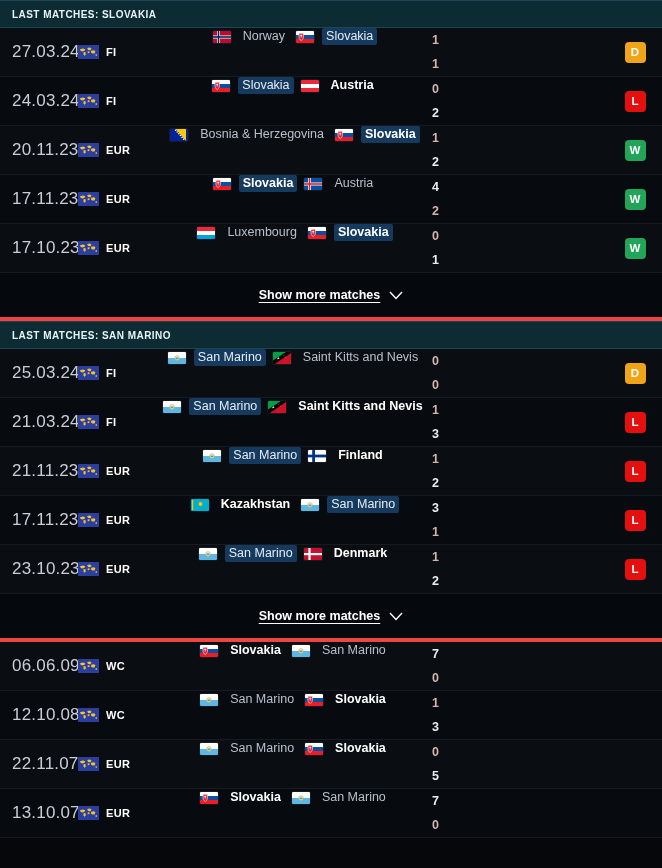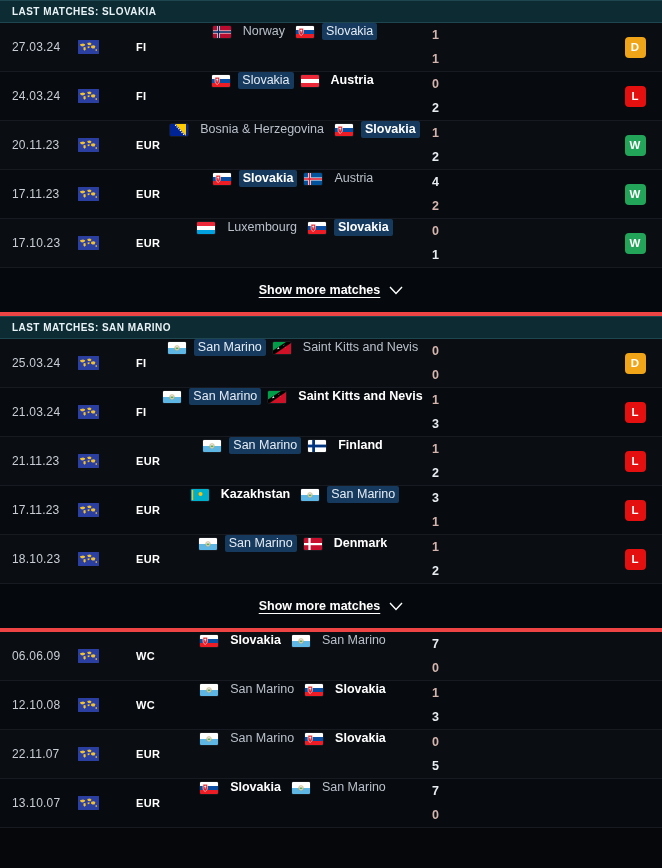--- a/index.html
+++ b/index.html
@@ -7,21 +7,21 @@
     width: 662px;
     height: 868px;
     background: #05070b;
     font-family: "Liberation Sans", sans-serif;
     overflow: hidden;
   }
   .page { width: 662px; height: 868px; position: relative; background: #05070b; }
 
   
   .section-header {
-    height: 23px;
+    height: 28px;
     background: #0c2b33;
     border-top: 1px solid #1d4650;
     border-bottom: 1px solid #1d4650;
     display: flex;
     align-items: center;
     padding: 0 0 0 12px;
   }
   .section-header .title {
     color: #e9f2f5;
     font-size: 10px;
@@ -44,21 +44,21 @@
   .col-date {
     width: 78px;
     display: flex;
     align-items: center;
     justify-content: flex-start;
     padding-left: 12px;
     flex: 0 0 78px;
   }
   .date-text {
     color: #c9ced6;
-    font-size: 12px;
+    font-size: 17px;
     letter-spacing: 0.2px;
   }
 
   .col-comp {
     width: 78px;
     flex: 0 0 78px;
     display: flex;
     align-items: center;
     gap: 7px;
   }
@@ -70,21 +70,20 @@
     position: relative;
     overflow: hidden;
     flex: 0 0 21px;
   }
   .comp-badge svg { display: block; width: 21px; height: 14px; }
   .comp-label {
     color: #ffffff;
     font-size: 11px;
     font-weight: bold;
     letter-spacing: 0.3px;
-    margin-left: 30px;
   }
 
   .col-teams {
     flex: 1 1 auto;
     display: flex;
     flex-direction: row;
     justify-content: center;
     gap: 7px;
     padding-left: 6px;
   }
@@ -688,21 +687,21 @@
       <div class="col-score">
         <div class="score-line">3</div>
         <div class="score-line lose">1</div>
       </div>
       <div class="col-result">
         <span class="result-badge L">L</span>
       </div>
     </div>
     <div class="match-row">
       <div class="col-date">
-        <span class="date-text">18.10.23</span>
+        <span class="date-text">23.10.23</span>
       </div>
       <div class="col-comp">
         <span class="comp-badge">
           <svg viewBox="0 0 21 14">
             <rect width="21" height="14" fill="#2b3fa0"></rect>
             <g fill="#f2c230">
               <path d="M2 4.3 L5 3.4 L7.2 4.2 L6.4 6 L4 6.4 L2.4 5.6 Z"></path>
               <path d="M5.6 7.2 L7.4 7 L7.8 9.6 L6.6 10.8 L5.4 9.4 Z"></path>
               <path d="M9.2 3 L12 2.6 L13.6 3.8 L12.4 5.2 L10 5 Z"></path>
               <path d="M13.2 5.8 L15.6 5.2 L17.4 6 L16.6 8.4 L14.4 8.6 L13 7.4 Z"></path>

